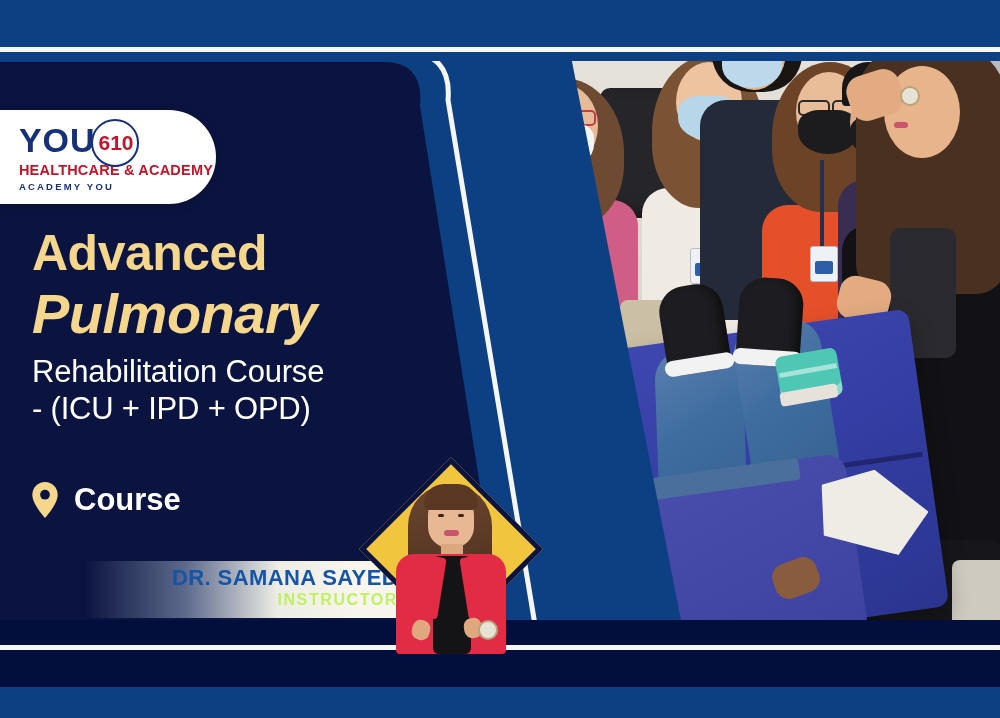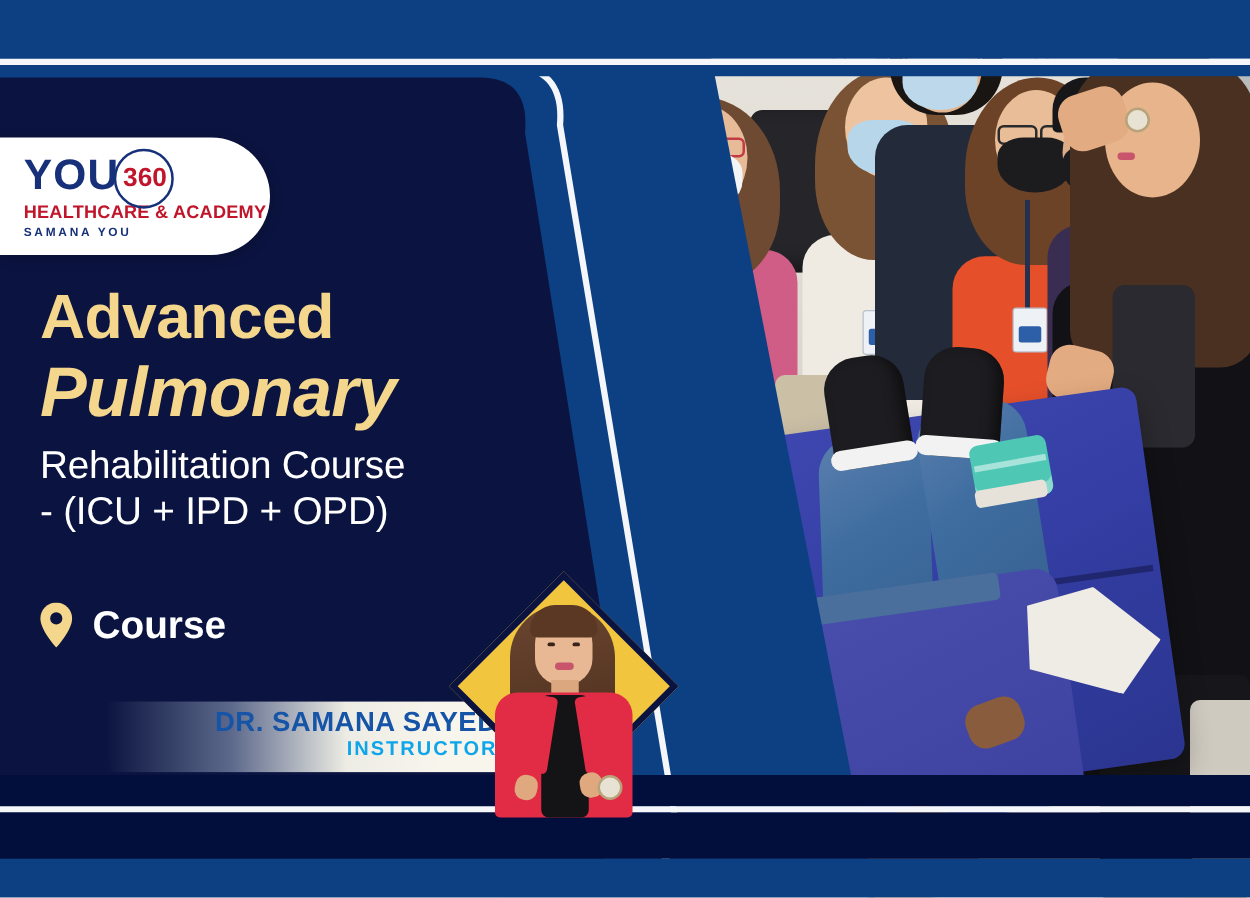--- a/index.html
+++ b/index.html
@@ -258,21 +258,21 @@
   }
   .instr-text {
     position: absolute; left: 60px; top: 566px; width: 370px;
     text-align: right; padding-right: 32px; box-sizing: border-box;
   }
   .instr-name {
     color: #1654a8; font-weight: bold; font-size: 22px; letter-spacing: .4px;
     line-height: 1.08;
   }
   .instr-role {
-    color: #0ea5e9; font-weight: bold; font-size: 16px; letter-spacing: 1.6px;
+    color: #bef264; font-weight: bold; font-size: 16px; letter-spacing: 1.6px;
     line-height: 1.15; margin-top: 1px;
   }
 
   
   .diamond-wrap { position: absolute; left: 372px; top: 470px; width: 165px; height: 170px; }
   .diamond {
     position: absolute; left: 14px; top: 14px;
     width: 120px; height: 120px;
     background: #f2c53f;
     border: 5px solid #0b1440;
@@ -457,24 +457,24 @@
   <div class="band band-top-white"></div>
   <div class="band band-top-blue2"></div>
 
   <div class="panel-content">
 
     <div class="logo-pill">
       <div class="logo-inner">
         <div class="logo-you">
           <span>YOU</span>
           <span class="logo-ring"></span>
-          <span class="logo-360">360</span>
+          <span class="logo-360">610</span>
         </div>
         <div class="logo-health">HEALTHCARE &amp; ACADEMY</div>
-        <div class="logo-aiding">SAMANA YOU</div>
+        <div class="logo-aiding">ACADEMY YOU</div>
       </div>
     </div>
 
     <div class="title-block">
       <div class="t-gold">Advanced</div>
       <div class="t-gold big">Pulmonary</div>
       <div class="t-white">Rehabilitation Course</div>
       <div class="t-white second">- (ICU + IPD + OPD)</div>
     </div>
 

